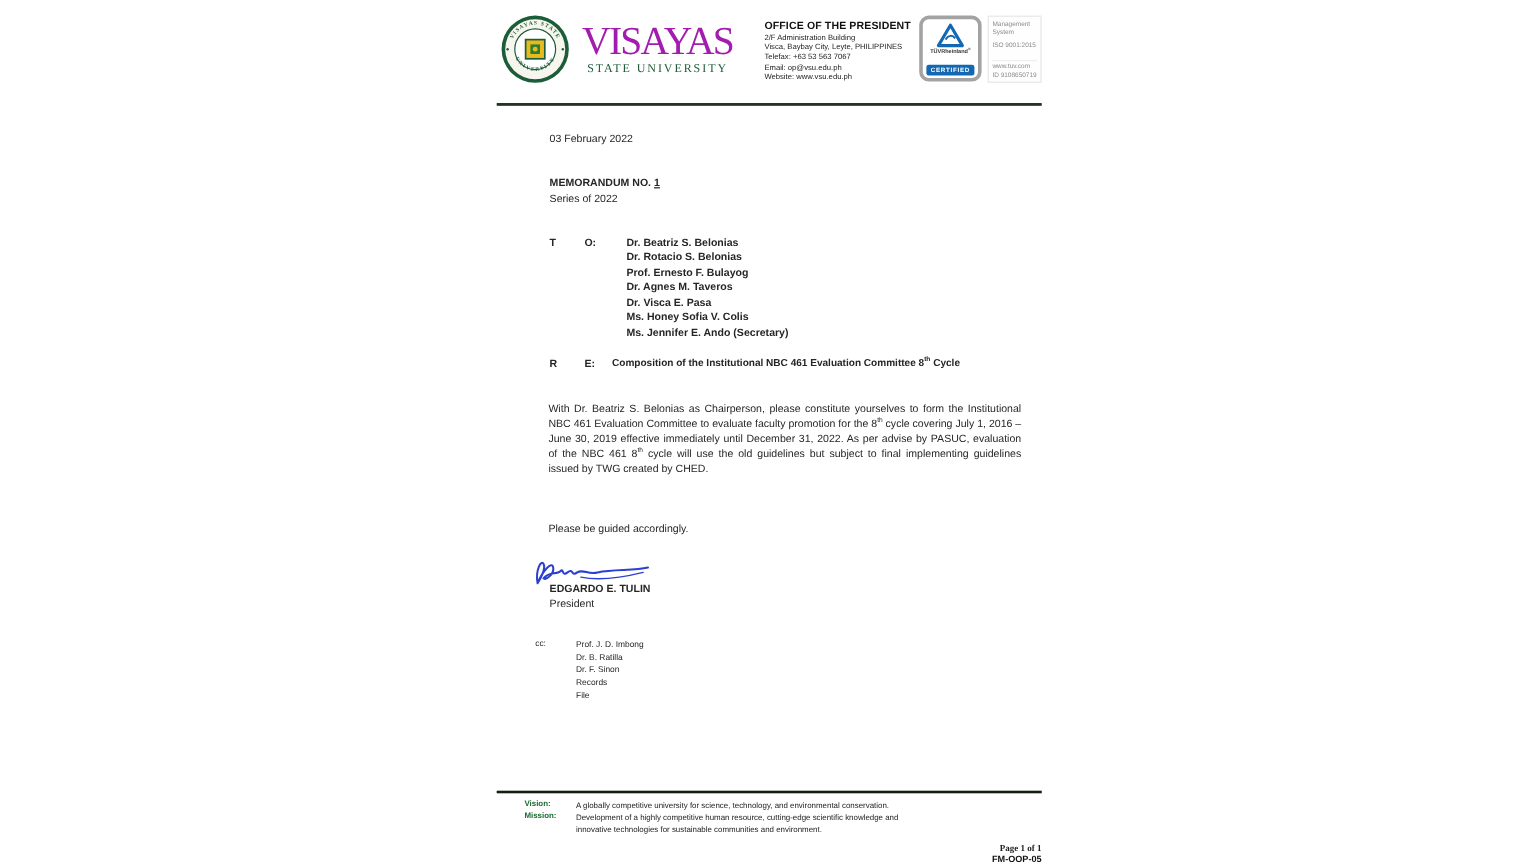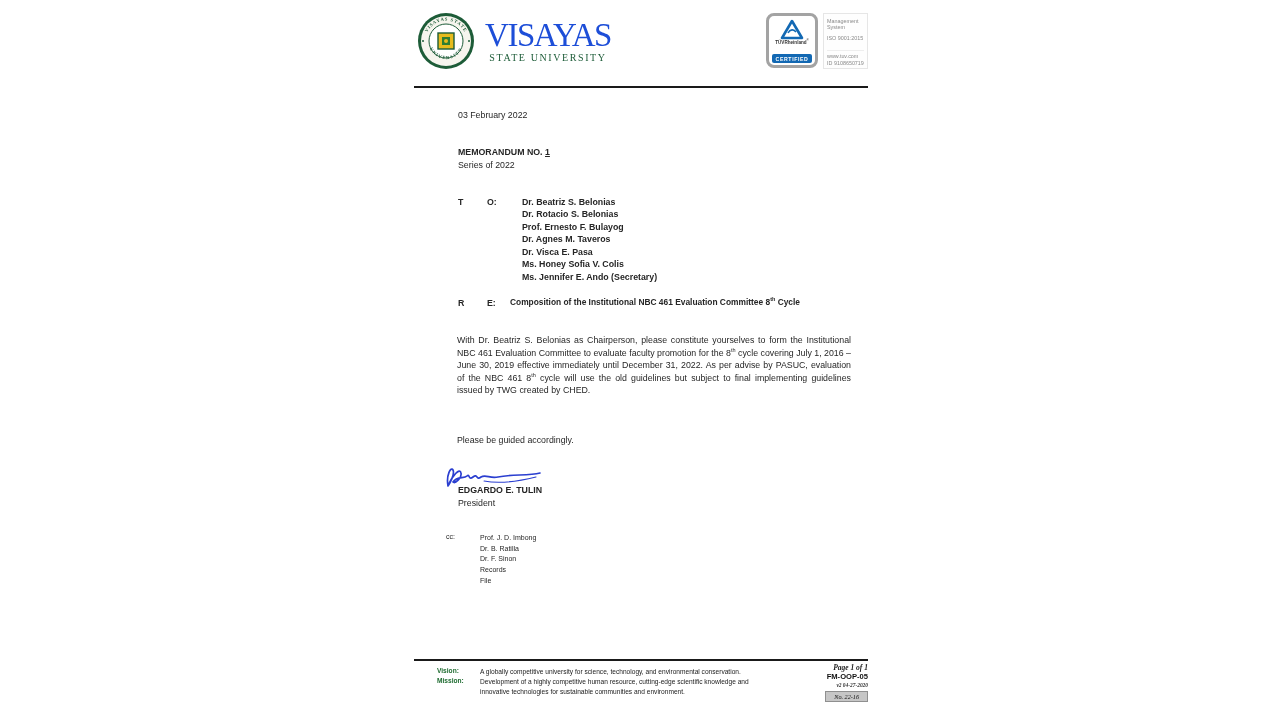--- a/index.html
+++ b/index.html
@@ -6,21 +6,21 @@
   html,body { width:1280px; height:720px; background:#ffffff; overflow:hidden; }
   body { position:relative; font-family:"Liberation Sans", sans-serif; color:#262626; }
 
   .page { position:absolute; left:410px; top:0; width:460px; height:720px; }
 
   
   .seal { position:absolute; left:7px; top:12px; width:58px; height:58px; }
   .wordmark { position:absolute; left:62px; top:18px; width:152px; text-align:center; }
   .wordmark .big {
     font-family:"Liberation Serif", serif; font-size:33px; line-height:34px;
-    letter-spacing:-1.5px; color:#1d4ed8; font-weight:400; white-space:nowrap;
+    letter-spacing:-1.5px; color:#a21caf; font-weight:400; white-space:nowrap;
   }
   .wordmark .sub {
     font-family:"Liberation Serif", serif; font-size:10px; letter-spacing:1.6px;
     color:#1d5c38; margin-top:0px; white-space:nowrap;
   }
   .office { position:absolute; left:227px; top:16px; width:140px; }
   .office .title { font-size:8.8px; font-weight:bold; color:#111; letter-spacing:.1px; margin-bottom:2px; }
   .office .line { font-size:6.4px; line-height:8.2px; color:#222; }
 
   .cert { position:absolute; left:356px; top:13px; width:102px; height:56px; display:flex; }
@@ -81,21 +81,21 @@
 
   
   .f-label { position:absolute; left:27px; font-size:6.6px; font-weight:bold; color:#1d6b2f; }
   .f-vision-label { top:667px; }
   .f-mission-label { top:677px; }
   .f-text { position:absolute; left:70px; font-size:6.6px; line-height:10.2px; color:#222; }
   .f-vision-text { top:667px; width:320px; white-space:nowrap; }
   .f-mission-text { top:677px; width:293px; }
 
   .f-right { position:absolute; right:2px; top:663px; display:flex; flex-direction:column; align-items:flex-end; }
-  .f-page { font-family:"Liberation Serif", serif; font-style:italic; font-weight:bold; font-size:7.5px; line-height:9px; color:#222; }
+  .f-page { font-family:"Liberation Serif", serif; font-weight:bold; font-size:7.5px; line-height:9px; color:#222;margin-top:39px; }
   .f-form { font-size:7.6px; font-weight:bold; line-height:9.5px; color:#111; }
   .f-ver { font-family:"Liberation Serif", serif; font-style:italic; font-weight:bold; font-size:5.4px; line-height:7px; color:#333; }
   .f-docno {
     margin-top:2px; background:#c6c6c6; border:0.5px solid #8f8f8f;
     font-family:"Liberation Serif", serif; font-style:italic; font-size:6.2px;
     padding:1px 8px 1.5px 8px; color:#111;
   }
 </style>
 </head>
 <body>
@@ -121,20 +121,28 @@
     </text>
     <circle cx="6" cy="29" r="1" fill="#1d5c38"></circle>
     <circle cx="52" cy="29" r="1" fill="#1d5c38"></circle>
   </svg>
 
   <div class="wordmark">
     <div class="big">VISAYAS</div>
     <div class="sub">STATE UNIVERSITY</div>
   </div>
 
+  <div class="office">
+    <div class="title">OFFICE OF THE PRESIDENT</div>
+    <div class="line">2/F Administration Building</div>
+    <div class="line">Visca, Baybay City, Leyte, PHILIPPINES</div>
+    <div class="line">Telefax: +63 53 563 7067</div>
+    <div class="line">Email: op@vsu.edu.ph</div>
+    <div class="line">Website: www.vsu.edu.ph</div>
+  </div>
 
   <div class="cert">
     <div class="cert-badge">
       <svg class="tri" width="24" height="21" viewBox="0 0 24 21">
         <path d="M12 2 L22 19 L2 19 Z" fill="none" stroke="#1268b3" stroke-width="2.6" stroke-linejoin="round"></path>
         <path d="M8 14 C10 10 14 10 16 13" fill="none" stroke="#1268b3" stroke-width="1.6"></path>
       </svg>
       <div class="brand"><span>TÜVRheinland</span><sup style="font-size:3px">®</sup></div>
       <div class="ribbon">CERTIFIED</div>
     </div>

